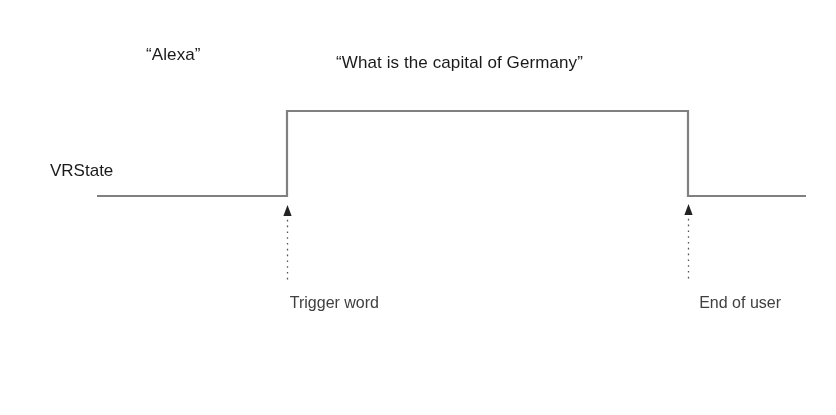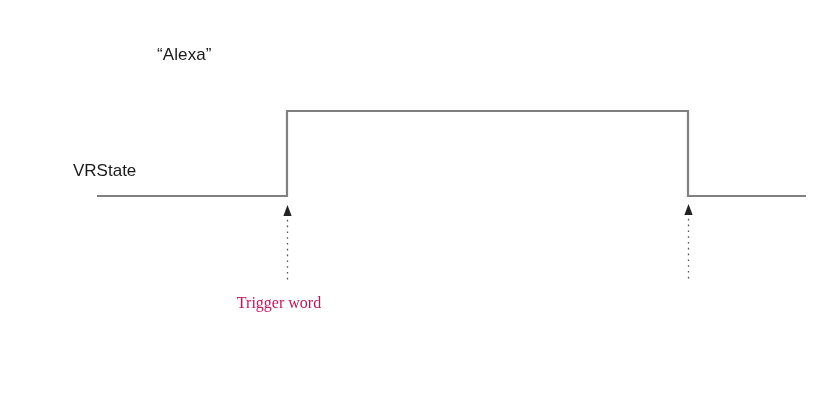--- a/index.html
+++ b/index.html
@@ -28,41 +28,39 @@
     position: absolute;
     color: #1a1a1a;
     white-space: nowrap;
     line-height: 1.18;
   }
   .utterance-label {
     font-size: 17px;
     letter-spacing: 0.1px;
   }
   #label-alexa {
-    left: 157px;
+    left: 146px;
     top: 45px;
   }
   #label-question {
     left: 336px;
     top: 53px;
   }
   #label-vrstate {
     left: 50px;
     top: 161px;
     font-size: 17px;
-    margin-left: 23px;
   }
   .caption {
     position: absolute;
     font-size: 16px;
-    color: #be185d;
-    text-align: center;
+    color: #404040;
+    text-align: right;
     line-height: 1.32;
     width: 200px;
-    font-family: Liberation Serif, serif;
   }
   #caption-trigger {
     left: 179px;
     top: 292px;
   }
   #caption-endutterance {
     left: 581px;
     top: 292px;
   }
 </style>
@@ -81,23 +79,25 @@
     </g>
 
     <g>
       <line x1="688.5" y1="213" x2="688.5" y2="282" stroke="#555555" stroke-width="1.3" stroke-dasharray="1.6 4.2" stroke-linecap="butt"></line>
       <polygon points="688.5,204 692.6,215 684.4,215" fill="#222222"></polygon>
     </g>
   </svg>
 
   <div class="lbl utterance-label" id="label-alexa">“Alexa”</div>
 
+  <div class="lbl utterance-label" id="label-question">“What is the capital of Germany”</div>
 
   <div class="lbl" id="label-vrstate">VRState</div>
 
   <div class="caption" id="caption-trigger">
     <div>Trigger word</div>
   </div>
 
   <div class="caption" id="caption-endutterance">
+    <div>End of user</div>
   </div>
 
 </div>
 
 </body></html>

